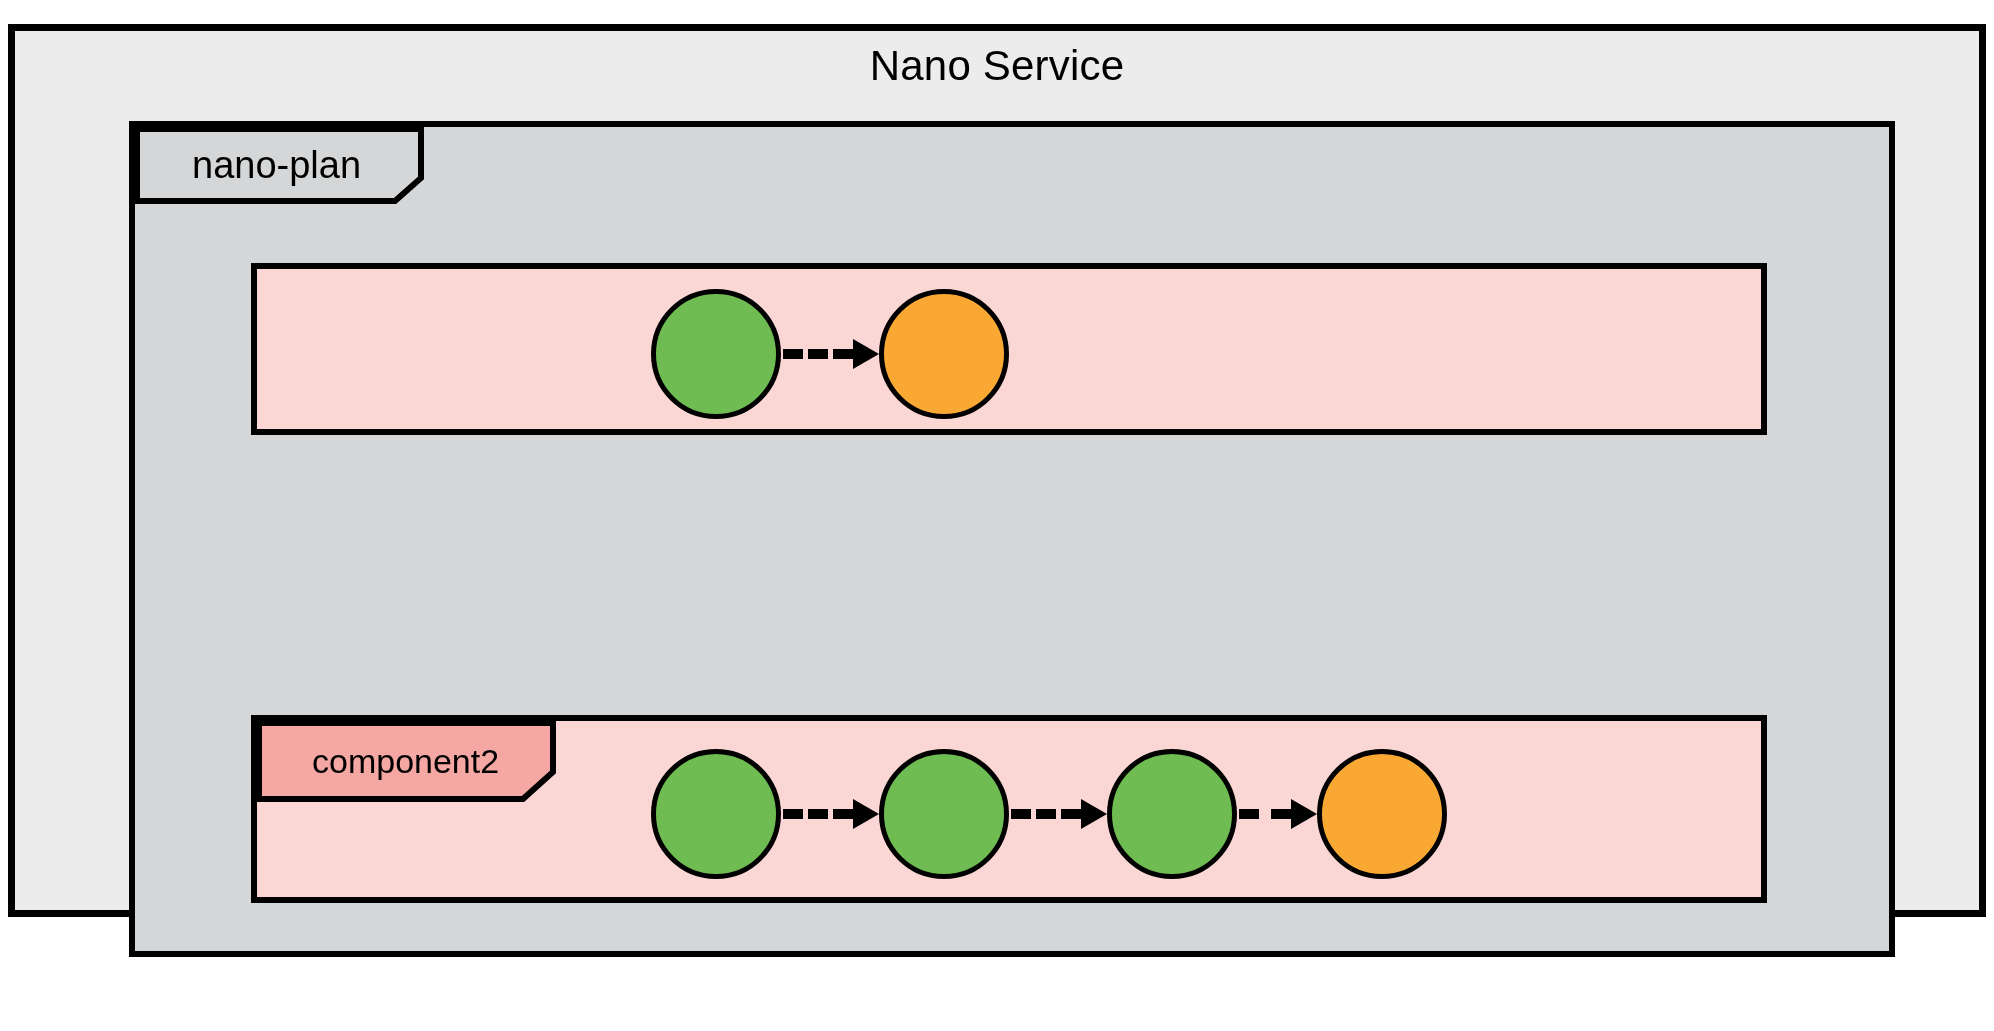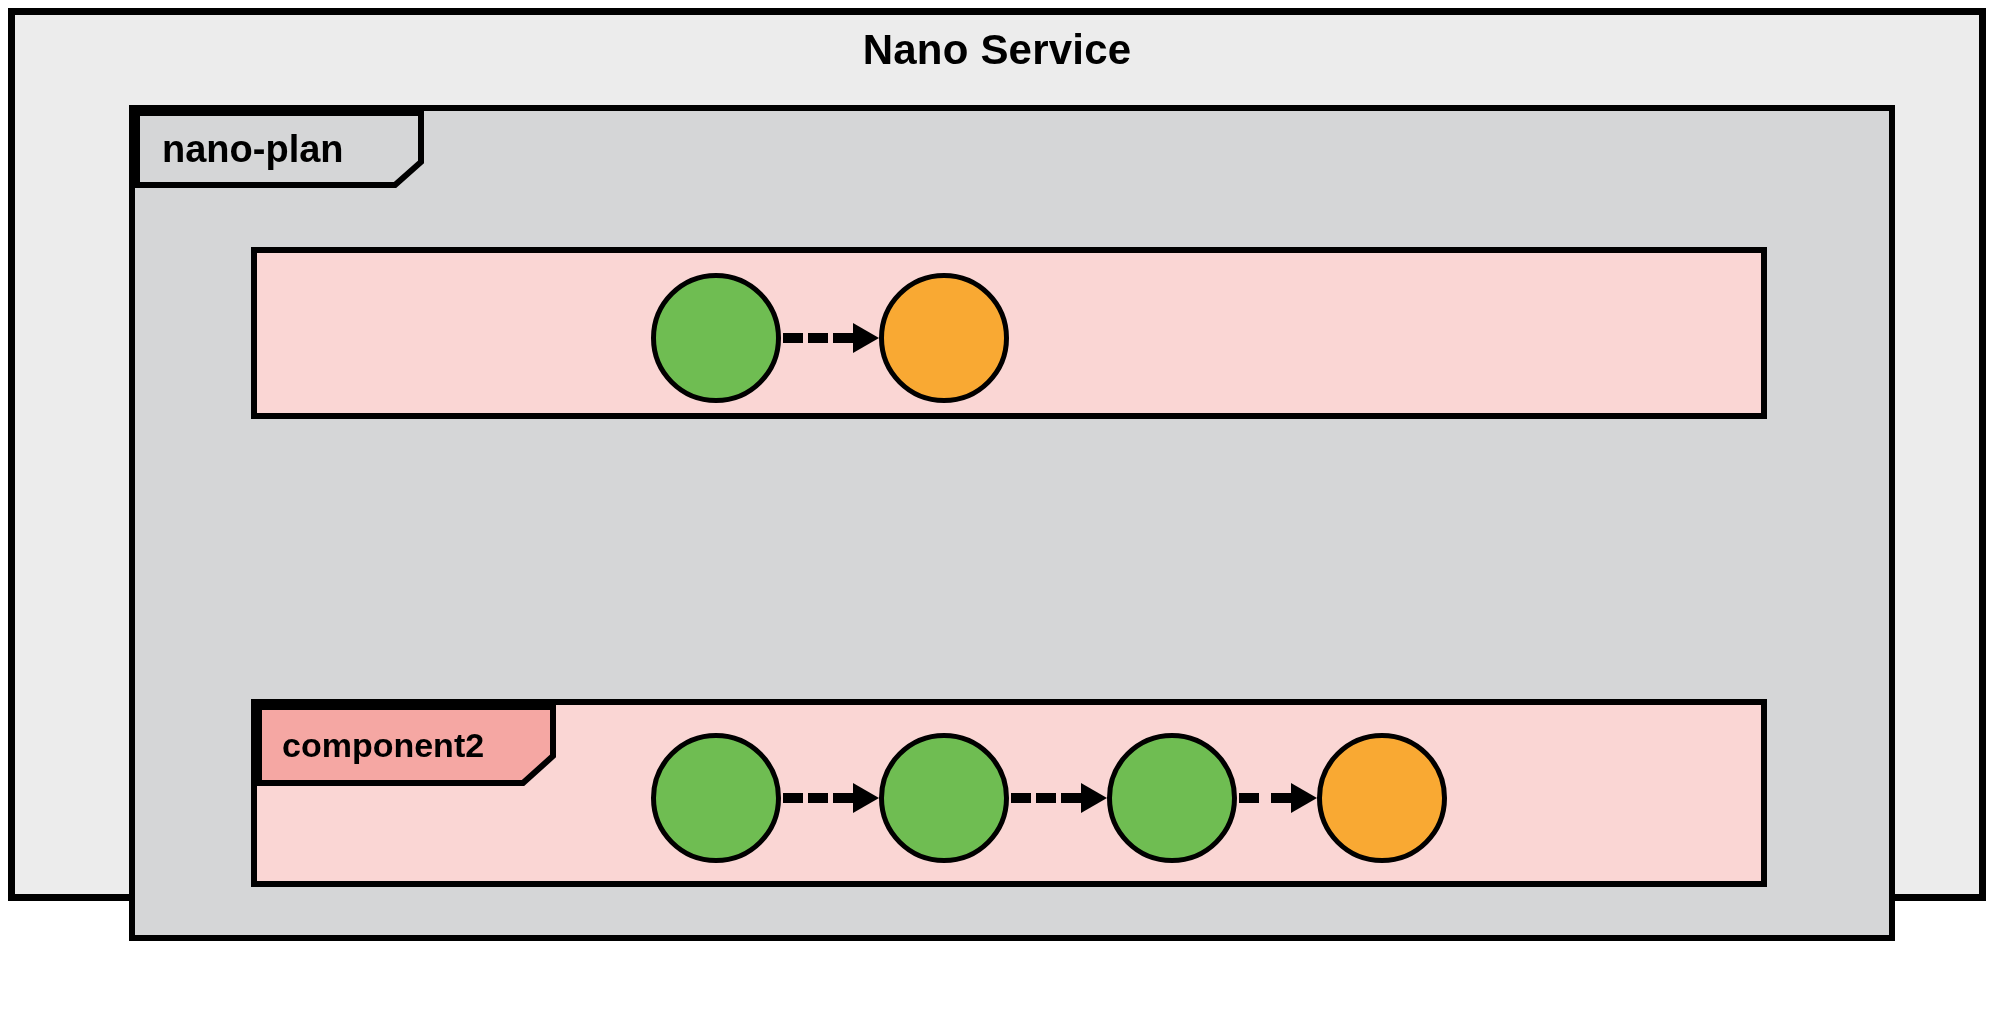--- a/index.html
+++ b/index.html
@@ -15,27 +15,26 @@
     width: 1994px;
     height: 1031px;
     overflow: hidden;
     background: #ffffff;
   }
 
   
   .service-frame {
     position: absolute;
     left: 8px;
-    top: 8px;
+    top: 24px;
     width: 1978px;
     height: 893px;
     box-sizing: border-box;
     background: #ececec;
     border: 7px solid #000000;
-    font-weight: bold;
   }
   .service-title {
     position: absolute;
     left: 0;
     top: 12px;
     width: 100%;
     text-align: center;
     font-size: 42px;
     color: #000000;
     letter-spacing: 0.2px;
@@ -65,20 +64,21 @@
     white-space: nowrap;
   }
   .tab .tab-shape {
     position: absolute;
     inset: 0;
     z-index: 0;
   }
   .tab .tab-text {
     position: relative;
     z-index: 1;
+    margin-left: 30px;
   }
 
   .plan-tab {
     left: -1px;
     top: -1px;
     width: 290px;
     height: 78px;
     font-size: 38px;
     padding-left: 28px;
   }

